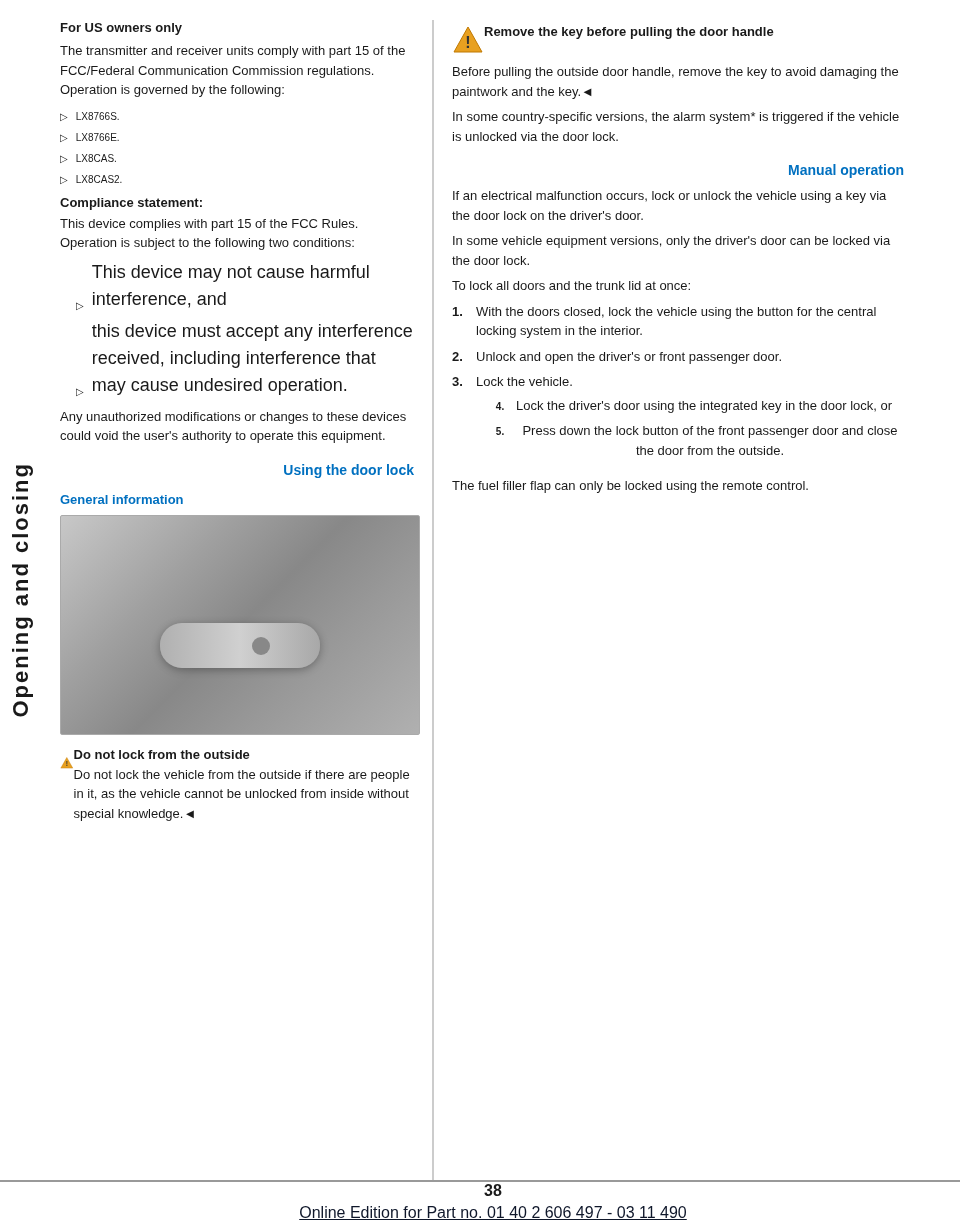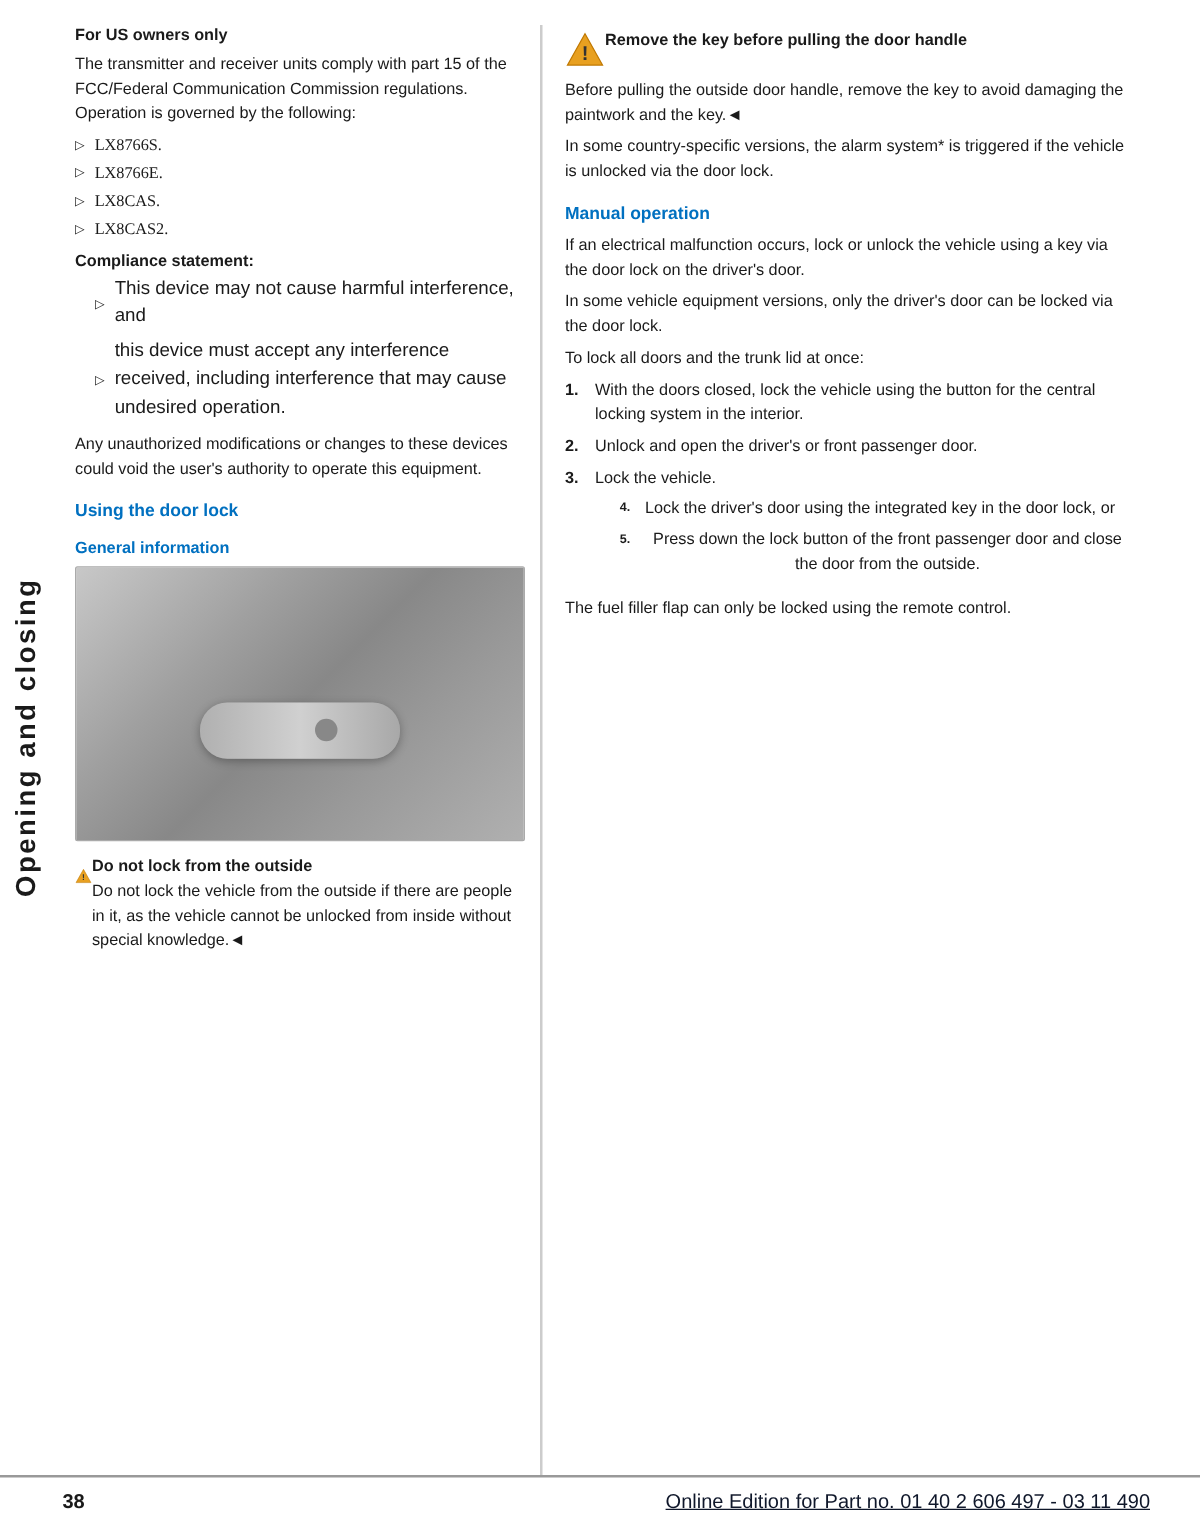--- a/index.html
+++ b/index.html
@@ -57,20 +57,21 @@
       padding: 0 18px 20px 18px;
       border-left: 2px solid #ccc;
     }
 
     
     .section-heading {
       color: #0070C0;
       font-size: 14px;
       font-weight: bold;
       margin: 16px 0 8px 0;
+      text-align: right;
     }
 
     .sub-heading {
       color: #0070C0;
       font-size: 13px;
       font-weight: bold;
       margin: 14px 0 6px 0;
     }
 
     
@@ -90,44 +91,43 @@
     }
 
     
     .bullet-list {
       list-style: none;
       margin: 4px 0 8px 0;
       padding: 0;
     }
     .bullet-list li {
       display: flex;
-      align-items: flex-start;
-      font-size: 13px;
+      align-items: flex-end;
+      font-size: 10px;
       line-height: 1.5;
       margin-bottom: 3px;
-      font-family: Liberation Serif, serif;
     }
     .bullet-list li::before {
       content: "▷";
       font-size: 10px;
       margin-right: 8px;
       margin-top: 3px;
       flex-shrink: 0;
     }
 
     
     .indent-bullet-list {
       list-style: none;
       margin: 4px 0 8px 16px;
       padding: 0;
     }
     .indent-bullet-list li {
       display: flex;
-      align-items: center;
-      font-size: 15px;
+      align-items: flex-end;
+      font-size: 18px;
       line-height: 1.5;
       margin-bottom: 5px;
     }
     .indent-bullet-list li::before {
       content: "▷";
       font-size: 10px;
       margin-right: 8px;
       margin-top: 3px;
       flex-shrink: 0;
     }
@@ -215,21 +215,22 @@
       position: absolute;
       bottom: 0;
       left: 0;
       right: 0;
       height: 42px;
       background: #fff;
       border-top: 2px solid #999;
       display: flex;
       align-items: center;
       justify-content: space-between;
-      padding: 0 40px 0 50px;
+      padding: 0 24px 0 50px;
+      flex-direction: column;
     }
     .footer-page {
       font-size: 16px;
       font-weight: bold;
       color: #1a1a1a;
     }
     .footer-info {
       font-size: 16px;
       color: #0f172a;
       text-decoration: underline;
@@ -268,20 +269,21 @@
       <li>
           <span>LX8CAS.</span>
         </li>
       <li>
           <span>LX8CAS2.</span>
         </li>
     </ul>
 
     <span class="label-bold">Compliance statement:</span>
 
+    <p class="para">This device complies with part 15 of the FCC Rules. Operation is subject to the following two conditions:</p>
 
     <ul class="indent-bullet-list">
       <li>
           <span>This device may not cause harmful interference, and</span>
         </li>
       <li>
           <span>this device must accept any interference received, including interference that may cause undesired operation.</span>
         </li>
     </ul>
 

